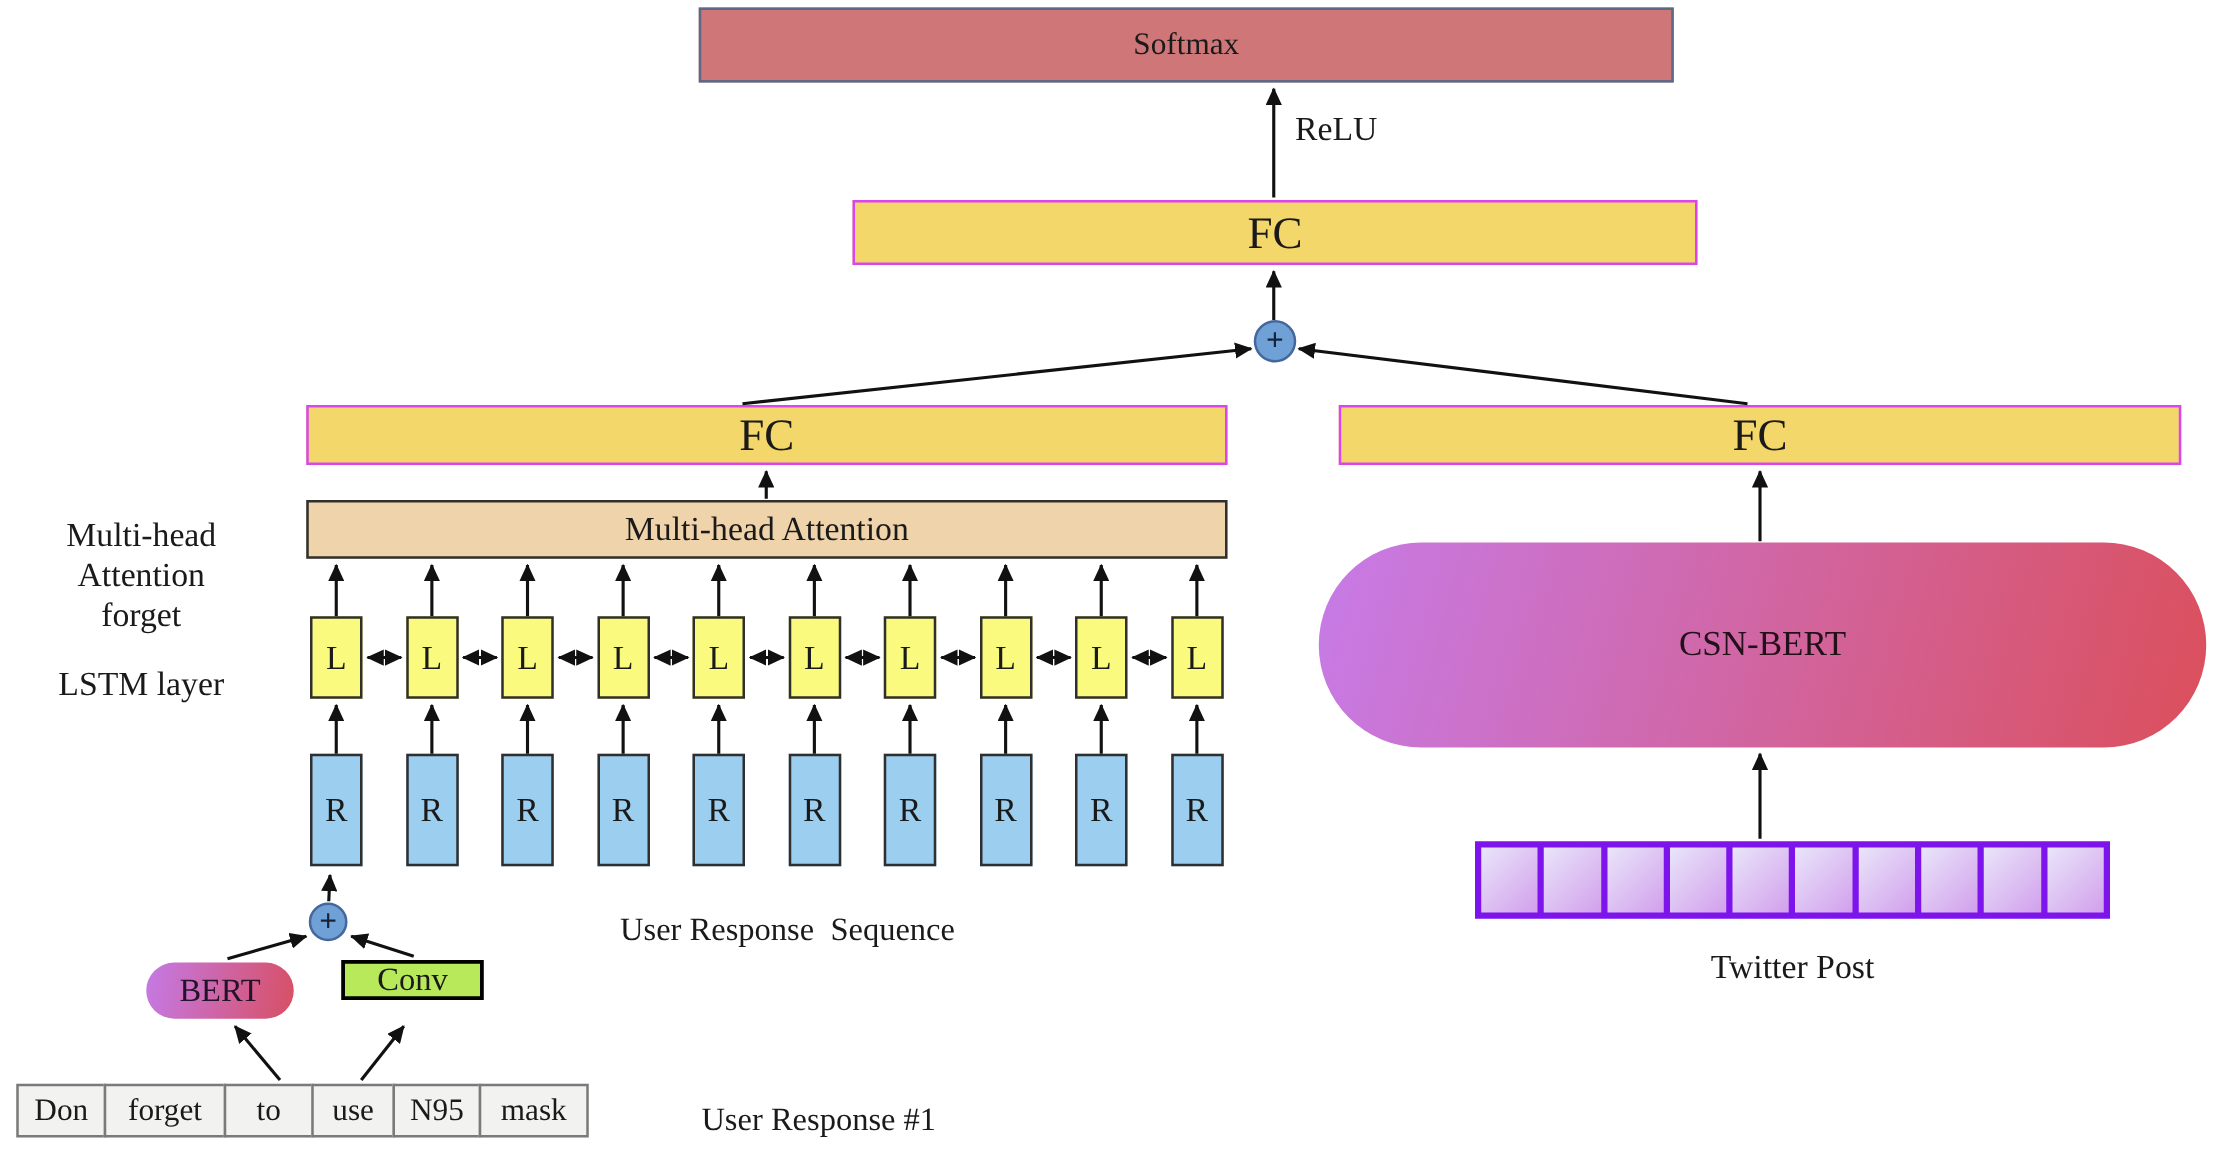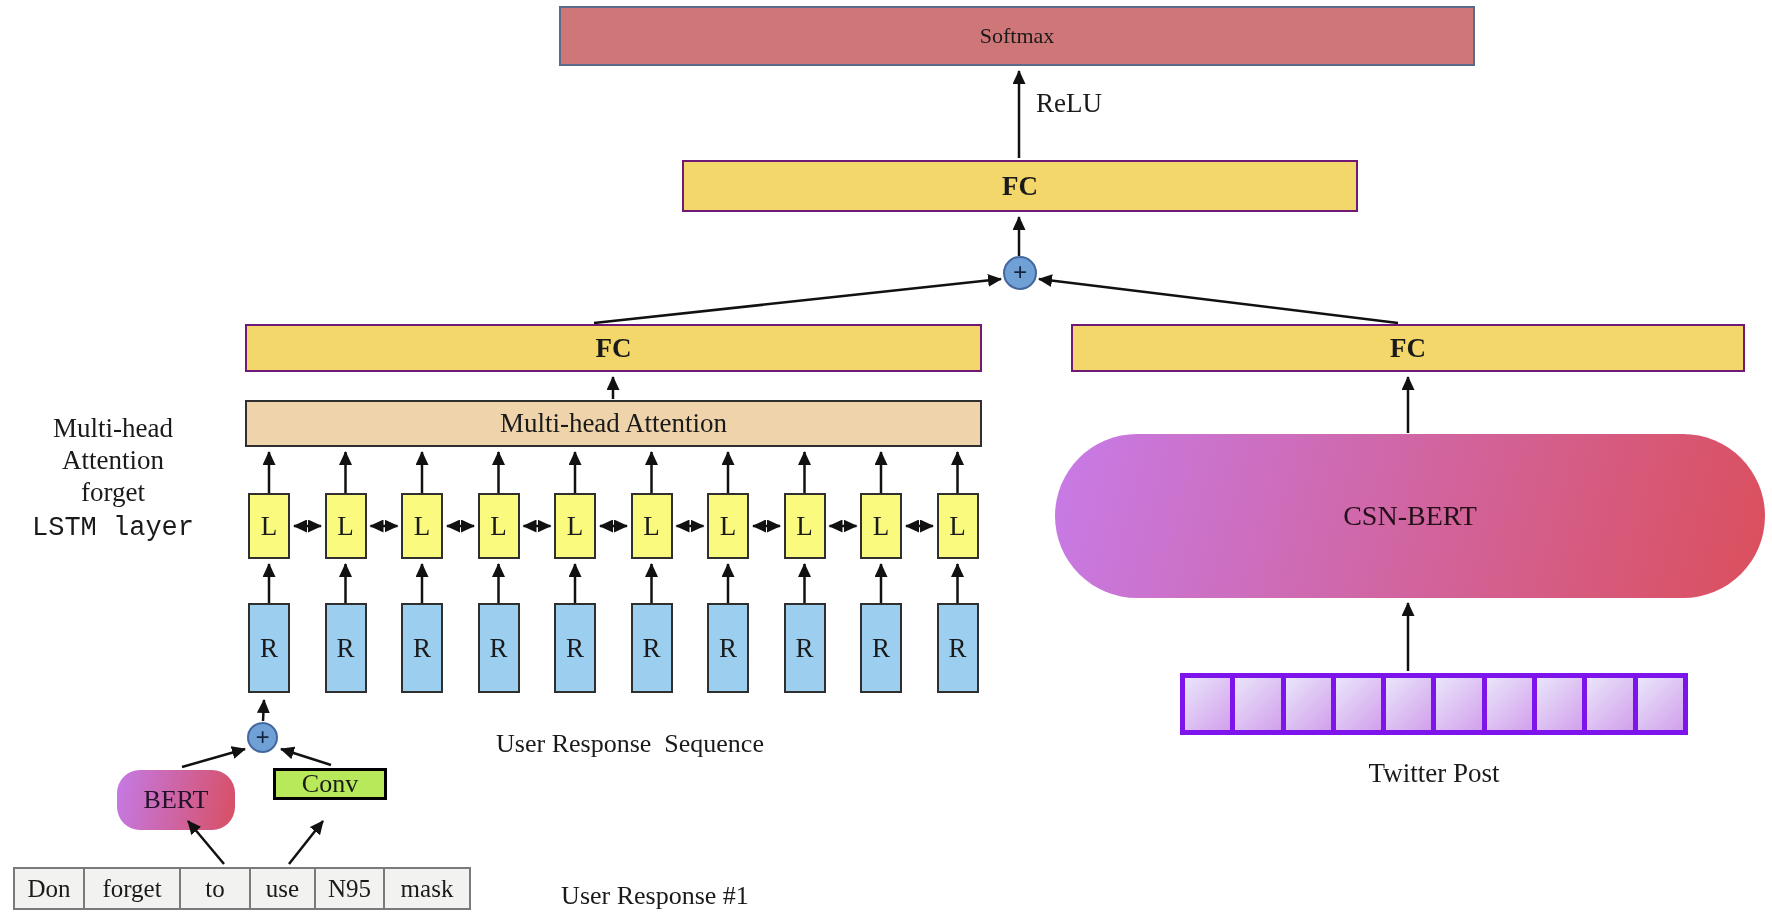--- a/index.html
+++ b/index.html
@@ -3,43 +3,43 @@
 <meta charset="utf-8">
 <style>
   html,body{margin:0;padding:0;background:#ffffff;}
   #canvas{
     position:relative;width:1772px;height:919px;background:#fff;overflow:hidden;
     font-family:"Liberation Serif","DejaVu Serif",serif;color:#1a1a1a;
   }
   .box{position:absolute;display:flex;align-items:center;justify-content:center;box-sizing:border-box;}
   .lbl{position:absolute;display:flex;align-items:center;justify-content:center;text-align:center;}
 
-  .softmax{left:559px;top:6px;width:916px;height:60px;background:var(--softmax-fill);
-    border:2px solid var(--softmax-border);font-size:22px;}
-  .fc{background:var(--fc-fill);border:2px solid #701a75;font-size:27px;font-weight:bold;}
+  .softmax{left:559px;top:6px;width:780px;height:60px;background:var(--softmax-fill);
+    border:2px solid var(--softmax-border);font-size:25px;}
+  .fc{background:var(--fc-fill);border:2px solid #d946ef;font-size:36px;}
   .fc-top{left:682px;top:160px;width:676px;height:52px;}
   .fc-left{left:245px;top:324px;width:737px;height:48px;}
   .fc-right{left:1071px;top:324px;width:674px;height:48px;}
   .mha{left:245px;top:400px;width:737px;height:47px;background:var(--mha-fill);
     border:2px solid #2f2f2f;font-size:27px;}
 
   .lrow{position:absolute;left:248px;top:493px;display:flex;gap:34.5px;}
   .lbox{width:42px;height:66px;background:var(--lstm-fill);border:2px solid #2f2f2f;
     display:flex;align-items:center;justify-content:center;font-size:27px;box-sizing:border-box;}
   .rrow{position:absolute;left:248px;top:603px;display:flex;gap:34.5px;}
   .rbox{width:42px;height:90px;background:var(--resp-fill);border:2px solid #2f2f2f;
     display:flex;align-items:center;justify-content:center;font-size:27px;box-sizing:border-box;}
 
   .plus{position:absolute;border-radius:50%;background:var(--plus-fill);
     border:2px solid #44679e;display:flex;align-items:center;justify-content:center;
     font-size:25px;font-weight:bold;color:#15233d;box-sizing:border-box;}
   .plus-top{left:1003px;top:256px;width:34px;height:34px;}
   .plus-bottom{left:247px;top:722px;width:31px;height:31px;}
 
-  .bert{left:117px;top:770px;width:118px;height:60px;border-radius:23px;
+  .bert{left:117px;top:770px;width:118px;height:45px;border-radius:23px;
     background:linear-gradient(100deg,var(--bert-gradient-start),var(--bert-gradient-end));
     font-size:26px;color:#23132a;}
   .conv{left:273px;top:768px;width:114px;height:32px;background:var(--conv-fill);
     border:3px solid #000000;font-size:26px;}
 
   .tokens{position:absolute;left:13px;top:867px;display:flex;}
   .token{height:43px;background:var(--token-fill);border:2px solid #7a7a7a;margin-left:-2px;
     display:flex;align-items:center;justify-content:center;font-size:25px;box-sizing:border-box;}
   .token:first-child{margin-left:0;}
   .token:nth-child(1){width:72px;}
@@ -53,21 +53,21 @@
     background:linear-gradient(105deg,var(--csn-gradient-start),var(--csn-gradient-end));
     font-size:28px;color:#231018;}
 
   .twitter{position:absolute;left:1180px;top:673px;width:508px;height:62px;
     background:var(--twitter-border);display:flex;gap:5px;padding:5px;box-sizing:border-box;}
   .tcell{flex:1;background:linear-gradient(135deg,#e9e5fa 0%,#d2a0ec 100%);}
 
   .side-label{font-size:27px;line-height:32px;}
   .relu{left:1036px;top:88px;font-size:27px;}
   .mha-side{left:0px;top:412px;width:226px;flex-direction:column;}
-  .lstm-side{left:0px;top:512px;width:226px;font-family:Liberation Mono, monospace;}
+  .lstm-side{left:0px;top:531px;width:226px;}
   .urs{left:440px;top:729px;width:380px;font-size:26px;white-space:pre;}
   .ur1{left:500px;top:881px;width:310px;font-size:26px;}
   .twpost{left:1180px;top:758px;width:508px;font-size:27px;}
 
   svg.overlay{position:absolute;left:0;top:0;pointer-events:none;}
   .ar{stroke:var(--arrow);stroke-width:2.5px;fill:none;}
   .ah{fill:var(--arrow);}
 </style>
 </head>
 <body>

